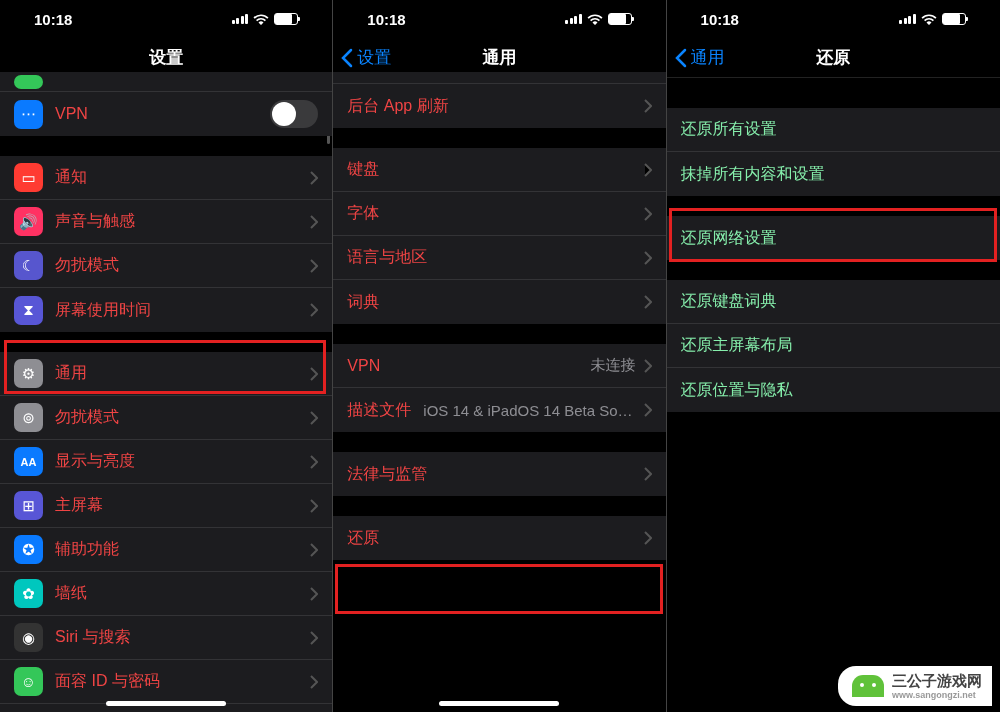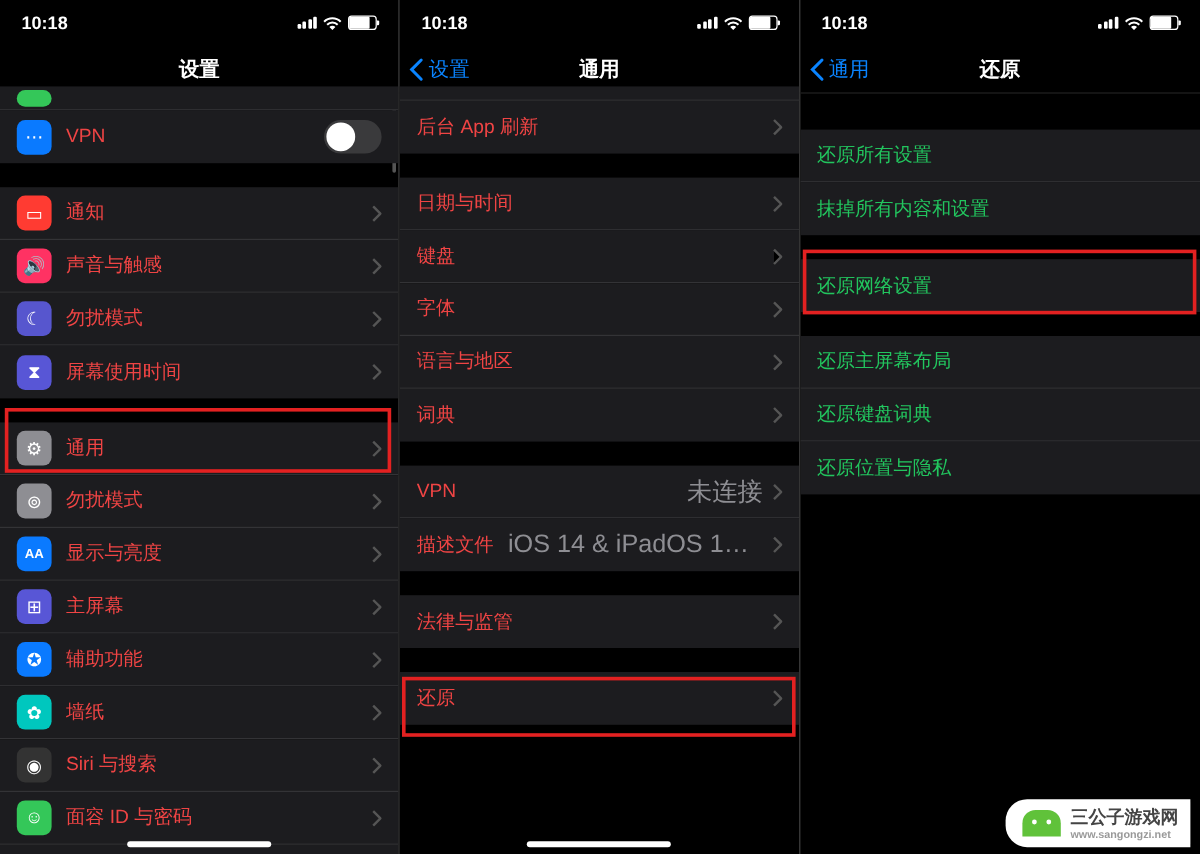--- a/index.html
+++ b/index.html
@@ -2,21 +2,21 @@
 <html><head>
 <meta charset="utf-8">
 <style>
   * { margin:0; padding:0; box-sizing:border-box; }
   body { font-family:-apple-system,"Helvetica Neue",Arial,sans-serif; background:#666; width:1000px; height:712px; overflow:hidden; position:relative; }
   .phones { display:flex; width:1000px; height:712px; }
   .phone { width:333.3px; height:712px; background:#000; color:#fff; border-right:1px solid #444; position:relative; overflow:hidden; }
   .phone:last-child { border-right:none; }
 
   
-  .status { height:38px; display:flex; justify-content:space-between; align-items:center; padding:0 18px; font-size:15px; font-weight:600; }
+  .status { height:38px; display:flex; justify-content:space-between; align-items:center; padding:0 34px; font-size:15px; font-weight:600; }
   .status .right { display:flex; align-items:center; gap:5px; }
   .bars { display:flex; align-items:flex-end; gap:1.5px; }
   .bars i { width:3px; background:#fff; border-radius:1px; }
   .bars i:nth-child(1){height:4px} .bars i:nth-child(2){height:6px} .bars i:nth-child(3){height:8px} .bars i:nth-child(4){height:10px}
   .wifi { width:16px; height:11px; }
   .batt { width:24px; height:12px; border:1px solid #fff; border-radius:3px; position:relative; }
   .batt::after { content:""; position:absolute; right:-3px; top:3px; width:2px; height:4px; background:#fff; border-radius:0 1px 1px 0; }
   .batt i { display:block; height:100%; width:78%; background:#fff; border-radius:1px; }
 
   
@@ -24,22 +24,22 @@
   .nav .title { font-size:17px; font-weight:600; }
   .nav .back { position:absolute; left:8px; display:flex; align-items:center; color:#0a84ff; font-size:17px; }
   .nav .back svg { width:12px; height:20px; margin-right:4px; }
 
   
   .group { margin-top:20px; }
   .row { background:#1c1c1f; height:44px; display:flex; align-items:center; padding:0 14px; border-bottom:1px solid #333336; font-size:16px; position:relative; }
   .row:last-child { border-bottom:none; }
   .row .icon { width:29px; height:29px; border-radius:7px; margin-right:12px; display:flex; align-items:center; justify-content:center; font-size:15px; color:#fff; flex-shrink:0; }
   .row .label { flex:1; color:#ef4444; white-space:nowrap; overflow:hidden; text-overflow:ellipsis; }
-  .row .label.blue { color:#22c55e; }
-  .row .val { color:#8e8e93; font-size:21px; margin-left:6px; white-space:nowrap; overflow:hidden; text-overflow:ellipsis; }
+  .row .label.blue { color:#86efac; }
+  .row .val { color:#8e8e93; font-size:15px; margin-left:6px; white-space:nowrap; overflow:hidden; text-overflow:ellipsis; }
   .row .chev { color:#555; margin-left:8px; flex-shrink:0; }
   .row .chev svg{ width:8px; height:14px; display:block; }
   .toggle { width:48px; height:28px; border-radius:14px; background:#3a3a3c; position:relative; }
   .toggle i { position:absolute; width:24px; height:24px; background:#fff; border-radius:50%; top:2px; left:2px; }
   .home-ind { position:absolute; bottom:6px; left:50%; transform:translateX(-50%); width:120px; height:5px; background:#fff; border-radius:3px; }
   .scrollind { position:absolute; right:2px; top:74px; width:3px; height:70px; background:#555; border-radius:2px; }
 
   
   .hl { position:absolute; border:3px solid #e32121; pointer-events:none; }
 
@@ -252,28 +252,20 @@
         <span class="label">后台 App 刷新</span>
         <span class="chev">
             <svg viewBox="0 0 8 14">
               <path d="M1 1l6 6-6 6" stroke="#555" stroke-width="2" fill="none"></path>
             </svg>
           </span>
       </div>
     </div>
     <div class="group">
       <div class="row">
-        <span class="label">日期与时间</span>
-        <span class="chev">
-            <svg viewBox="0 0 8 14">
-              <path d="M1 1l6 6-6 6" stroke="#555" stroke-width="2" fill="none"></path>
-            </svg>
-          </span>
-      </div>
-      <div class="row">
         <span class="label">键盘</span>
         <span class="chev">
             <svg viewBox="0 0 8 14">
               <path d="M1 1l6 6-6 6" stroke="#555" stroke-width="2" f="" ill="none"></path>
             </svg>
           </span>
       </div>
       <div class="row">
         <span class="label">字体</span>
         <span class="chev">
@@ -379,24 +371,24 @@
         <span class="label blue">抹掉所有内容和设置</span>
       </div>
     </div>
     <div class="group">
       <div class="row">
         <span class="label blue">还原网络设置</span>
       </div>
     </div>
     <div class="group">
       <div class="row">
+        <span class="label blue">还原键盘词典</span>
+      </div>
+      <div class="row">
         <span class="label blue">还原主屏幕布局</span>
-      </div>
-      <div class="row">
-        <span class="label blue">还原键盘词典</span>
       </div>
       <div class="row">
         <span class="label blue">还原位置与隐私</span>
       </div>
     </div>
     <div class="hl" style="left:2px; top:208px; width:328px; height:54px;"></div>
   </div>
 
 </div>
 

